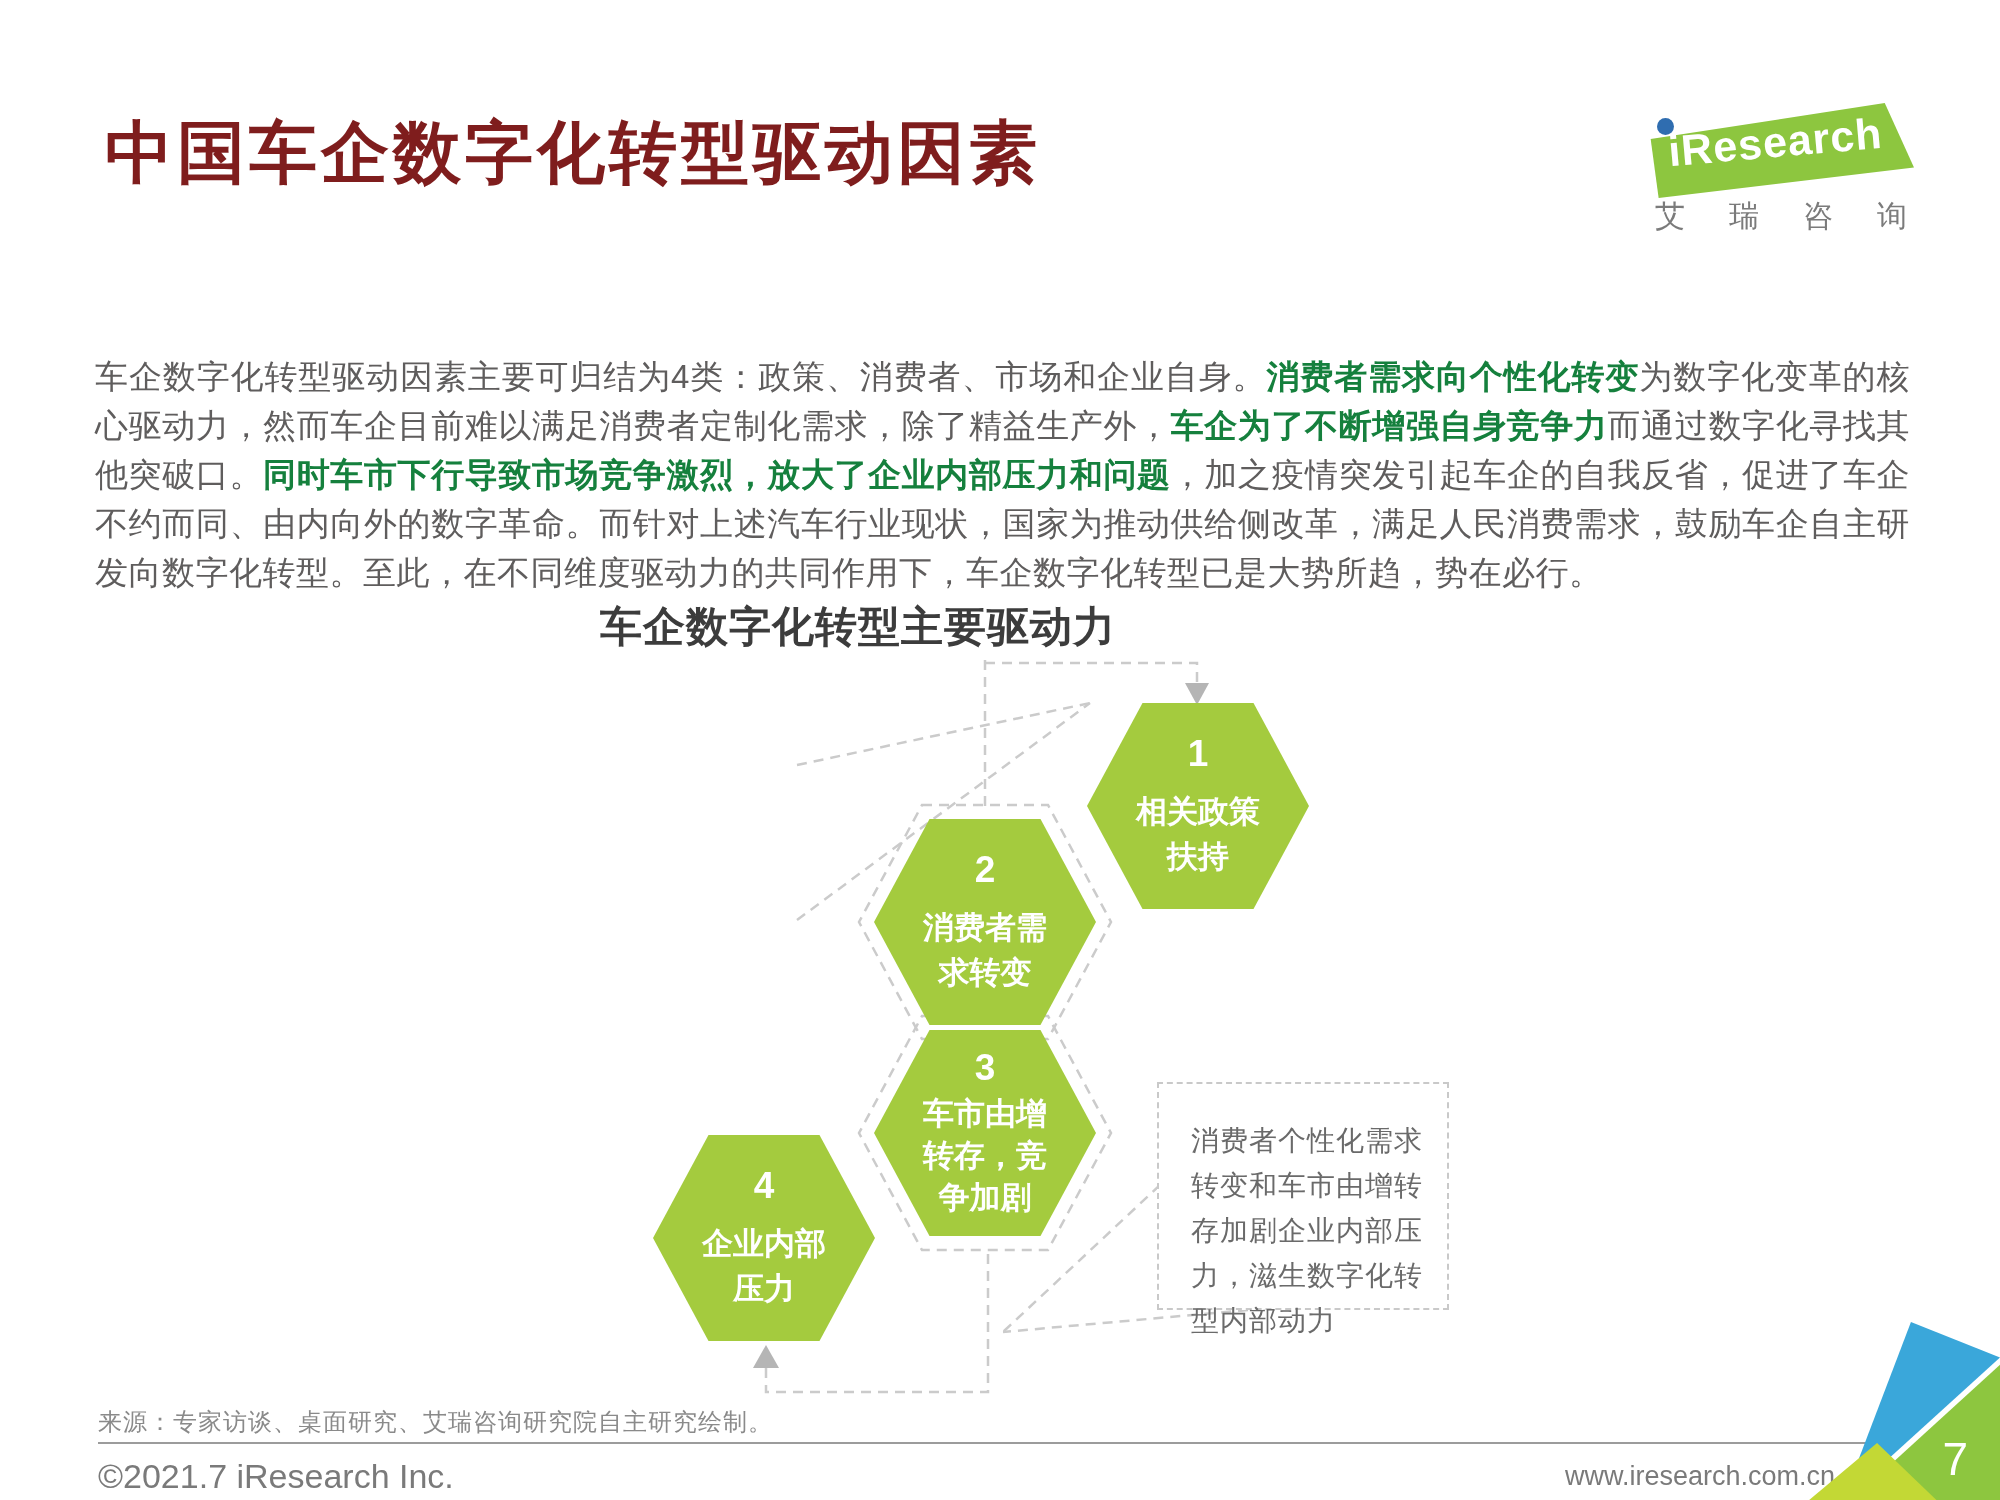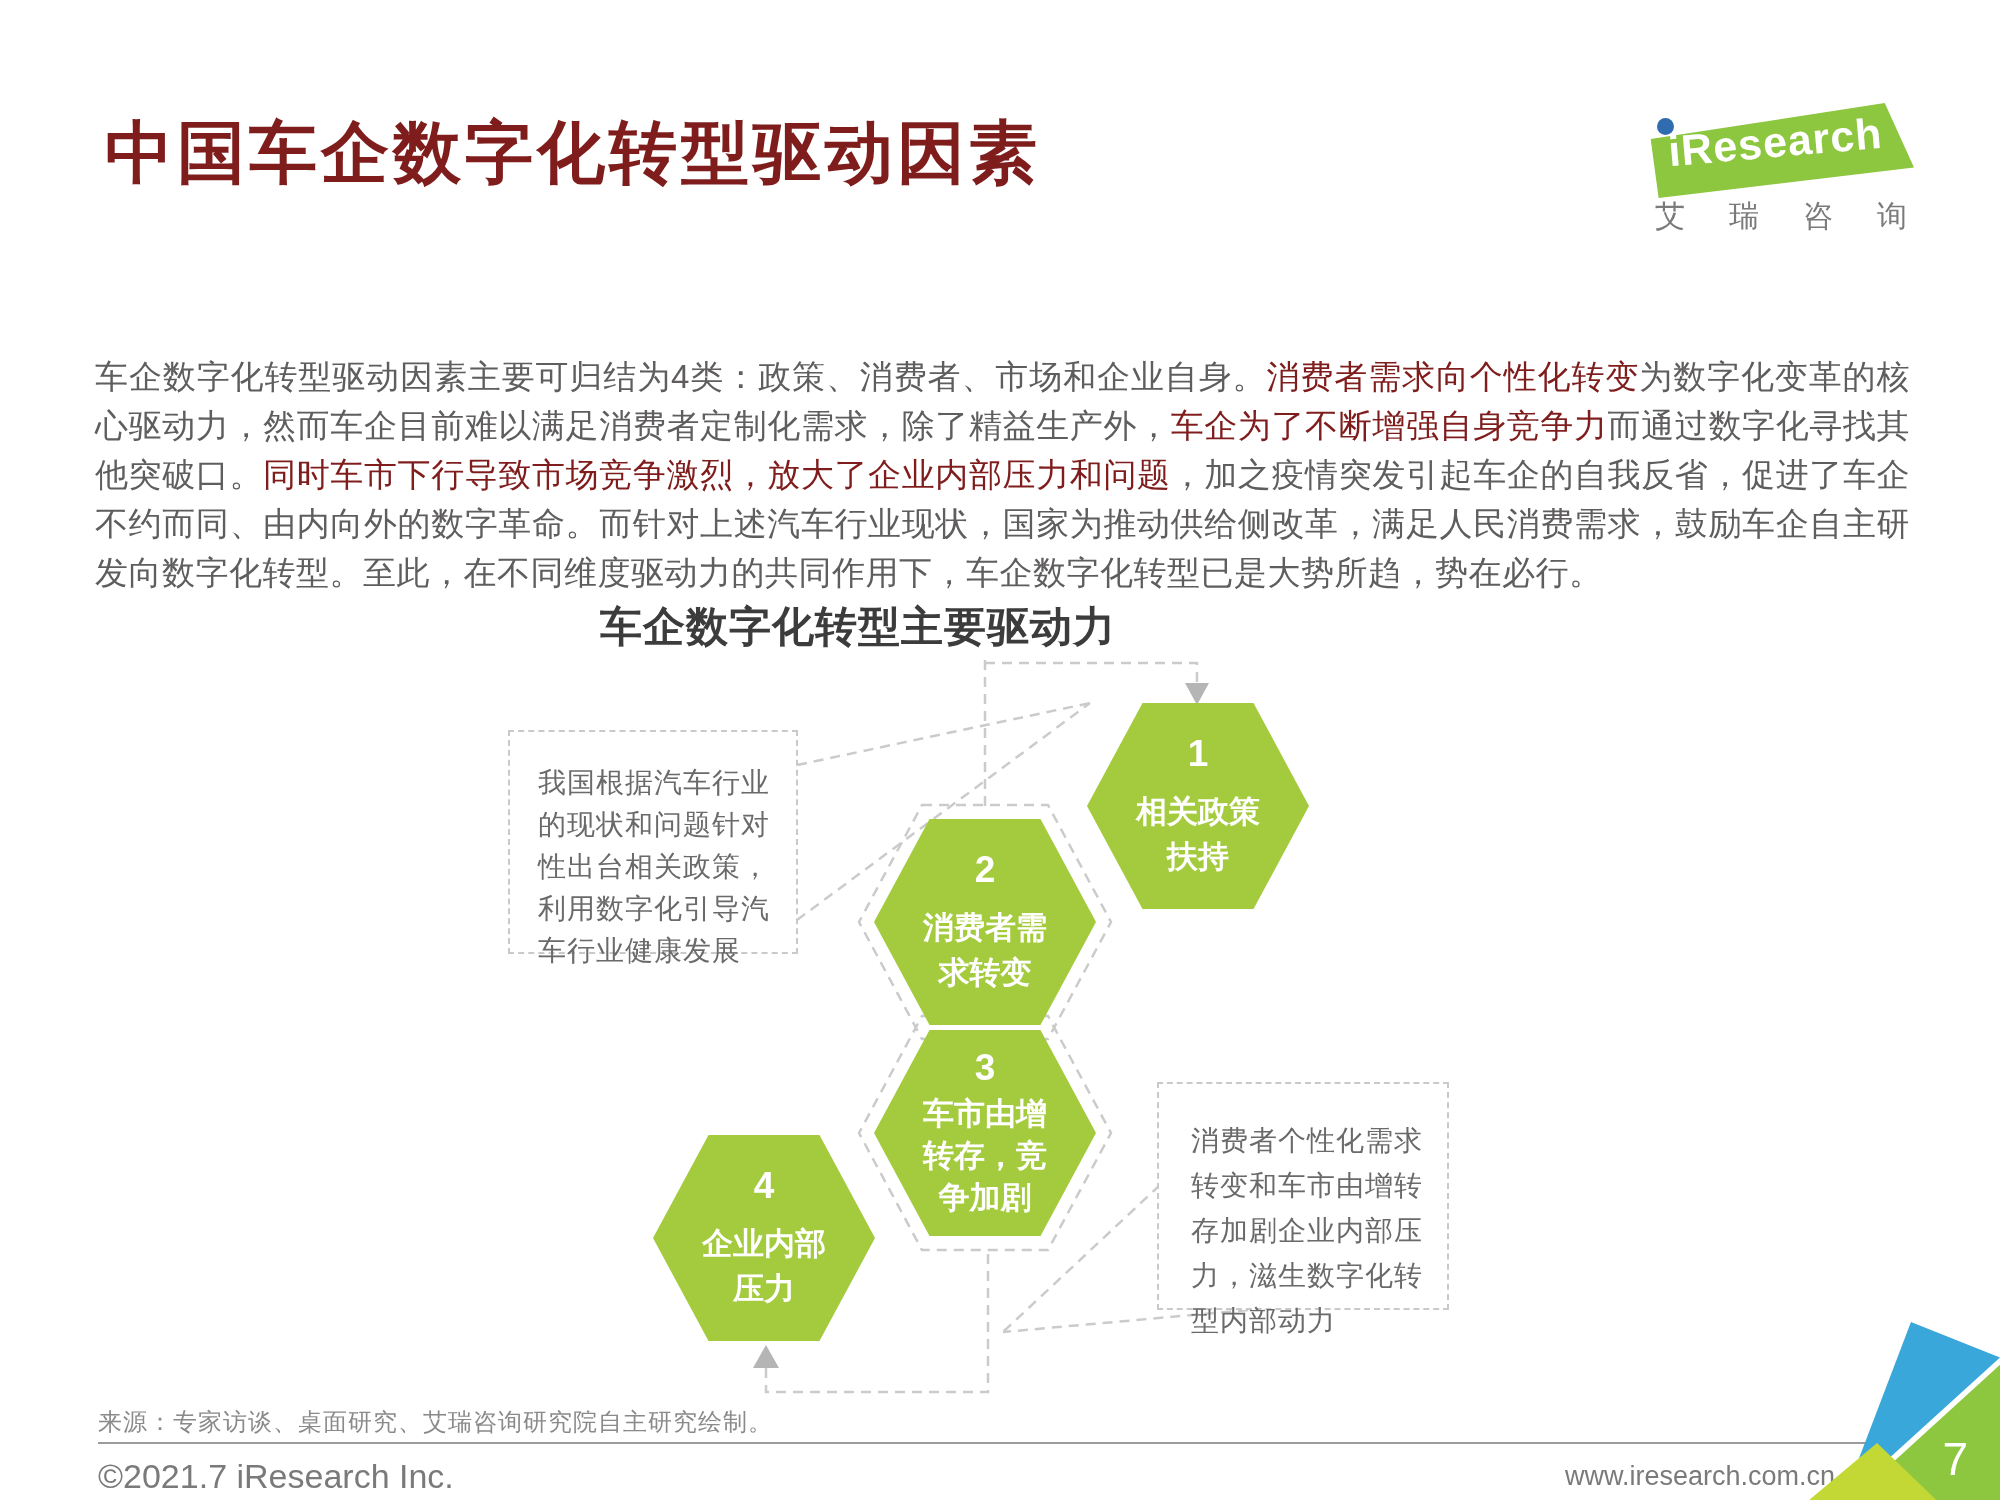--- a/index.html
+++ b/index.html
@@ -13,21 +13,21 @@
   .subtitle{left:95px;top:240px;font-size:50px;font-weight:600;color:#5b5959;letter-spacing:4px;}
   
   .logo-shape{left:1648px;top:103px;width:266px;height:95px;background:#8dc63f;
     clip-path:polygon(1% 38%, 89% 0%, 100% 68%, 4% 100%);}
   .logo-text{left:1668px;top:118px;font-size:43px;font-weight:bold;color:#ffffff;transform:rotate(-5deg);letter-spacing:1px;}
   .logo-dot{left:1657px;top:118px;width:17px;height:17px;border-radius:50%;background:#2f6db0;}
   .logo-cn{left:1655px;top:196px;width:300px;font-size:30px;color:#7b7b7b;letter-spacing:44px;}
   
   .body-par{left:95px;top:352px;width:1815px;font-size:33px;line-height:49px;color:#5f5d5d;
     letter-spacing:0.5px;text-align:justify;}
-  .body-par .b{font-weight:normal;color:#7f1d1d;}
+  .body-par .b{font-weight:bold;color:#15803d;}
   
   .diagram-title{left:600px;top:599px;width:780px;text-align:left;font-size:42px;font-weight:bold;color:#3c3c3c;letter-spacing:1px;}
   .hex{width:222px;height:206px;background:#a4cb3e;
     clip-path:polygon(25% 0%,75% 0%,100% 50%,75% 100%,25% 100%,0% 50%);
     display:flex;flex-direction:column;align-items:center;justify-content:center;
     color:#ffffff;text-align:center;z-index:3;}
   .hex .num{font-size:37px;font-weight:bold;margin-bottom:14px;}
   .hex .lbl{font-size:31px;font-weight:bold;line-height:45px;}
   .hex.tight .num{margin-bottom:4px;}
   .hex.tight .lbl{line-height:42px;}
@@ -99,27 +99,20 @@
     <div class="lbl">车市由增</div>
     <div class="lbl">转存，竞</div>
     <div class="lbl">争加剧</div>
   </div>
   <div class="abs hex" style="left:653px;top:1135px;">
     <div class="num">4</div>
     <div class="lbl">企业内部</div>
     <div class="lbl">压力</div>
   </div>
 
-  <div class="abs callout callout-left">
-    <div class="line">我国根据汽车行业</div>
-    <div class="line">的现状和问题针对</div>
-    <div class="line">性出台相关政策，</div>
-    <div class="line">利用数字化引导汽</div>
-    <div class="line">车行业健康发展</div>
-  </div>
   <div class="abs source-note">来源：专家访谈、桌面研究、艾瑞咨询研究院自主研究绘制。</div>
 
   <div class="abs callout callout-right">
     <div class="line">消费者个性化需求</div>
     <div class="line">转变和车市由增转</div>
     <div class="line">存加剧企业内部压</div>
     <div class="line">力，滋生数字化转</div>
     <div class="line">型内部动力</div>
   </div>
   <div class="abs footer-rule"></div>

